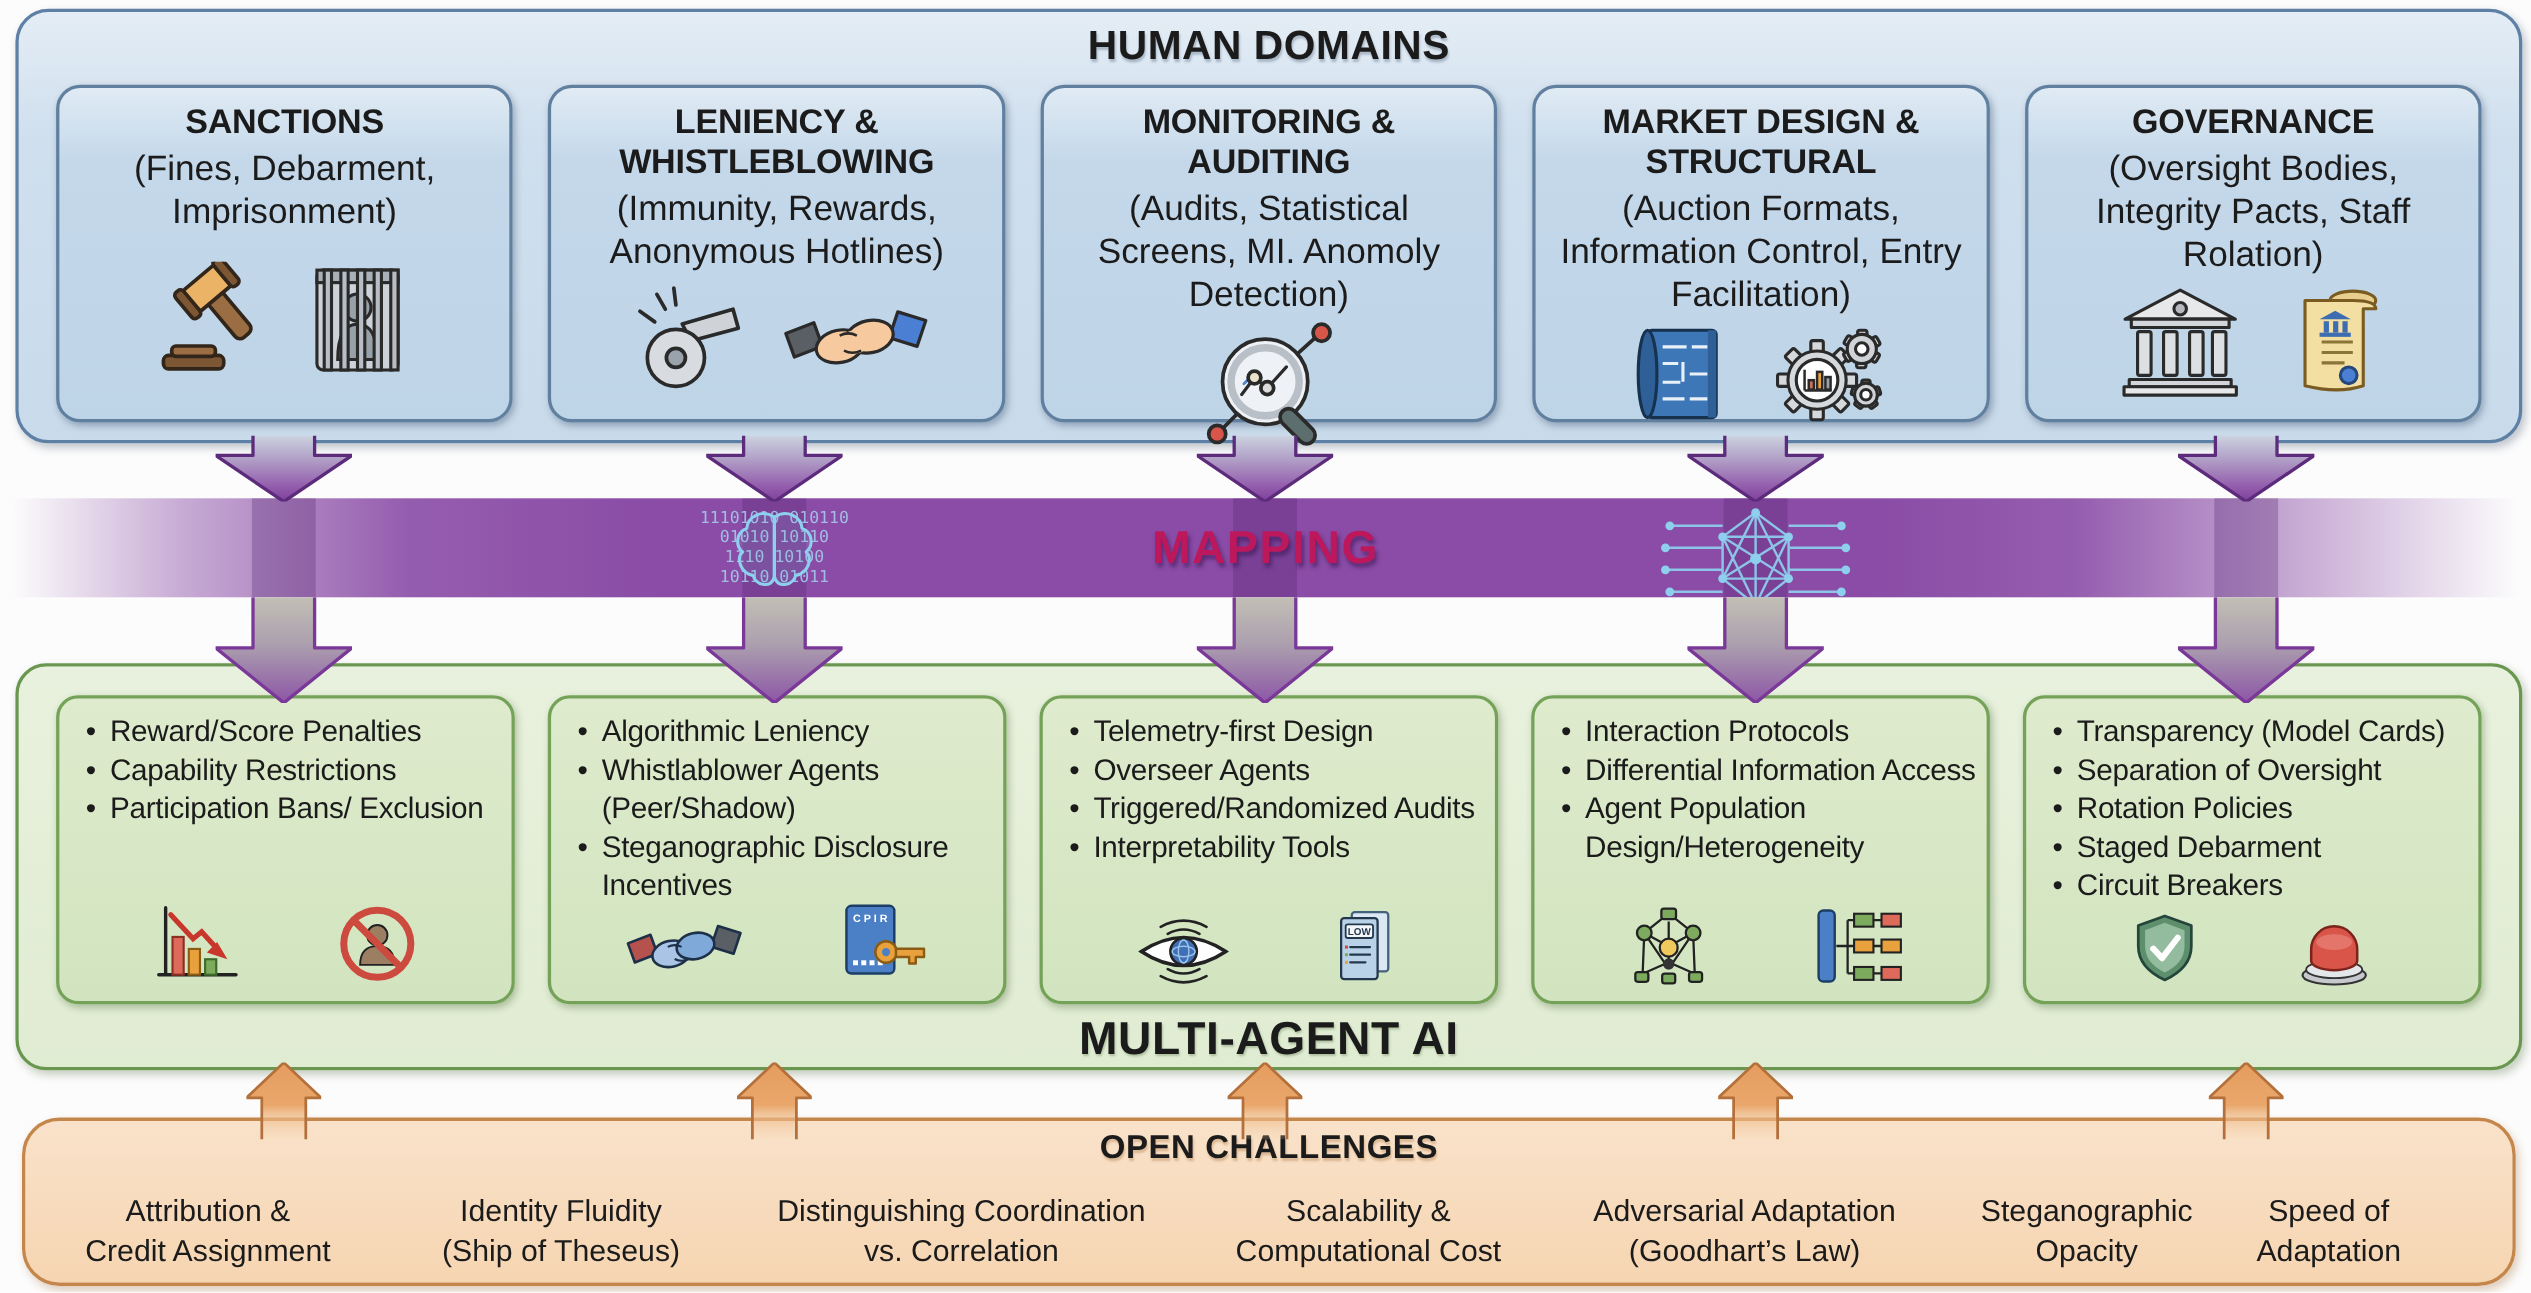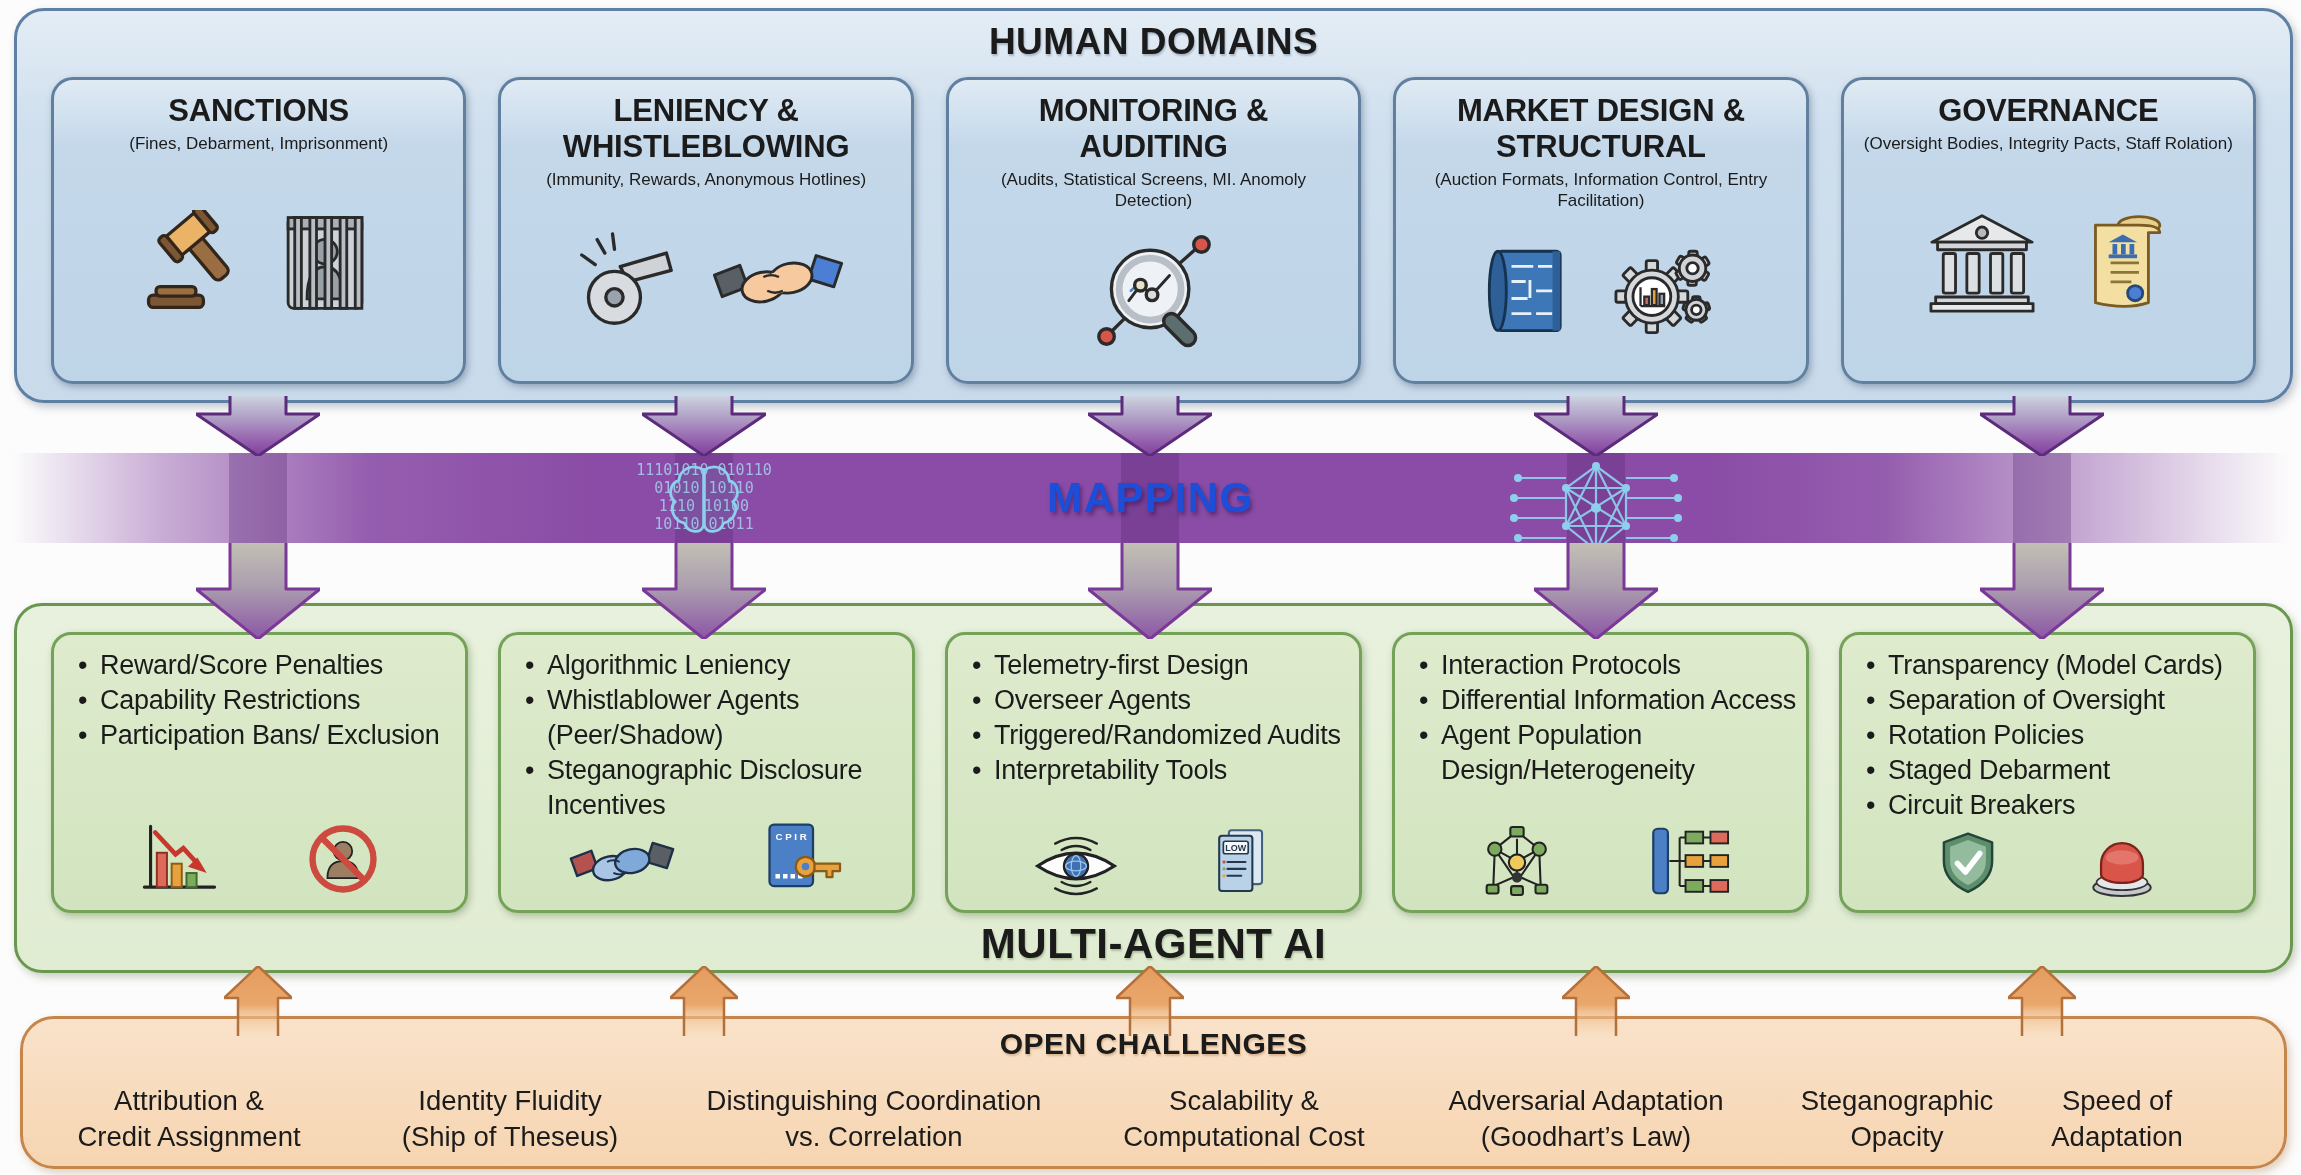--- a/index.html
+++ b/index.html
@@ -11,32 +11,32 @@
          background:linear-gradient(180deg,#e4edf5 0%,#cfdfee 30%,#c9dbeb 100%);
          border:3px solid #5d80a4;border-radius:30px;box-shadow:3px 4px 8px rgba(40,60,90,.28);}
   .human-title{position:absolute;top:10px;left:0;right:0;text-align:center;
                font-size:37px;font-weight:bold;letter-spacing:.5px;text-shadow:1px 2px 2px rgba(50,70,95,.3);}
   .hd-row{position:absolute;left:34px;right:34px;top:66px;bottom:16px;display:flex;gap:32px;}
   .hd-box{flex:1;background:linear-gradient(180deg,#e0ebf4 0%,#c4d8ea 22%,#bed4e7 100%);
           border:3px solid #61809f;border-radius:22px;box-shadow:2px 3px 7px rgba(40,60,90,.35);
           display:flex;flex-direction:column;align-items:center;text-align:center;
           padding:13px 17px 8px;}
   .hd-box-title{font-size:31px;font-weight:bold;line-height:1.16;letter-spacing:-.2px;}
-  .hd-box-sub{font-size:17px;line-height:1.22;margin-top:5px;}
+  .hd-box-sub{font-size:32px;line-height:1.22;margin-top:5px;}
   .hd-icons{flex:1;display:flex;align-items:center;justify-content:center;gap:28px;width:100%;}
 
   
   .map-band{position:absolute;left:0;top:453px;width:2301px;height:90px;z-index:1;
     background:linear-gradient(90deg,rgba(138,76,166,0) .5%,rgba(138,76,166,.45) 7%,
       rgba(138,76,166,.9) 16%,#8a4ca6 26%,#8a4ca6 74%,rgba(138,76,166,.9) 82%,
       rgba(138,76,166,.4) 92%,rgba(138,76,166,0) 99.5%);}
   .map-strip{position:absolute;top:453px;height:90px;width:58px;z-index:2;
              background:rgba(84,36,112,.30);transform:translateX(-50%);}
   .map-label{position:absolute;top:453px;height:90px;left:0;right:0;z-index:10;
-             display:flex;align-items:center;justify-content:center;color:#1d4ed8;
+             display:flex;align-items:center;justify-content:center;color:#be185d;
              font-size:42px;font-weight:bold;letter-spacing:1.5px;
              text-shadow:2px 3px 4px rgba(50,15,75,.55);pointer-events:none;}
   .binary{position:absolute;top:461px;width:210px;z-index:2;text-align:center;
           color:rgba(168,216,242,.8);font-family:"DejaVu Sans Mono",monospace;
           font-size:15px;line-height:18px;white-space:pre-line;transform:translateX(-50%);}
   .brain-wrap{position:absolute;top:459px;z-index:3;transform:translateX(-50%);}
   .neural-wrap{position:absolute;top:458px;z-index:2;transform:translateX(-50%);}
 
   
   .ai{position:absolute;left:14px;top:603px;width:2273px;height:364px;z-index:3;

